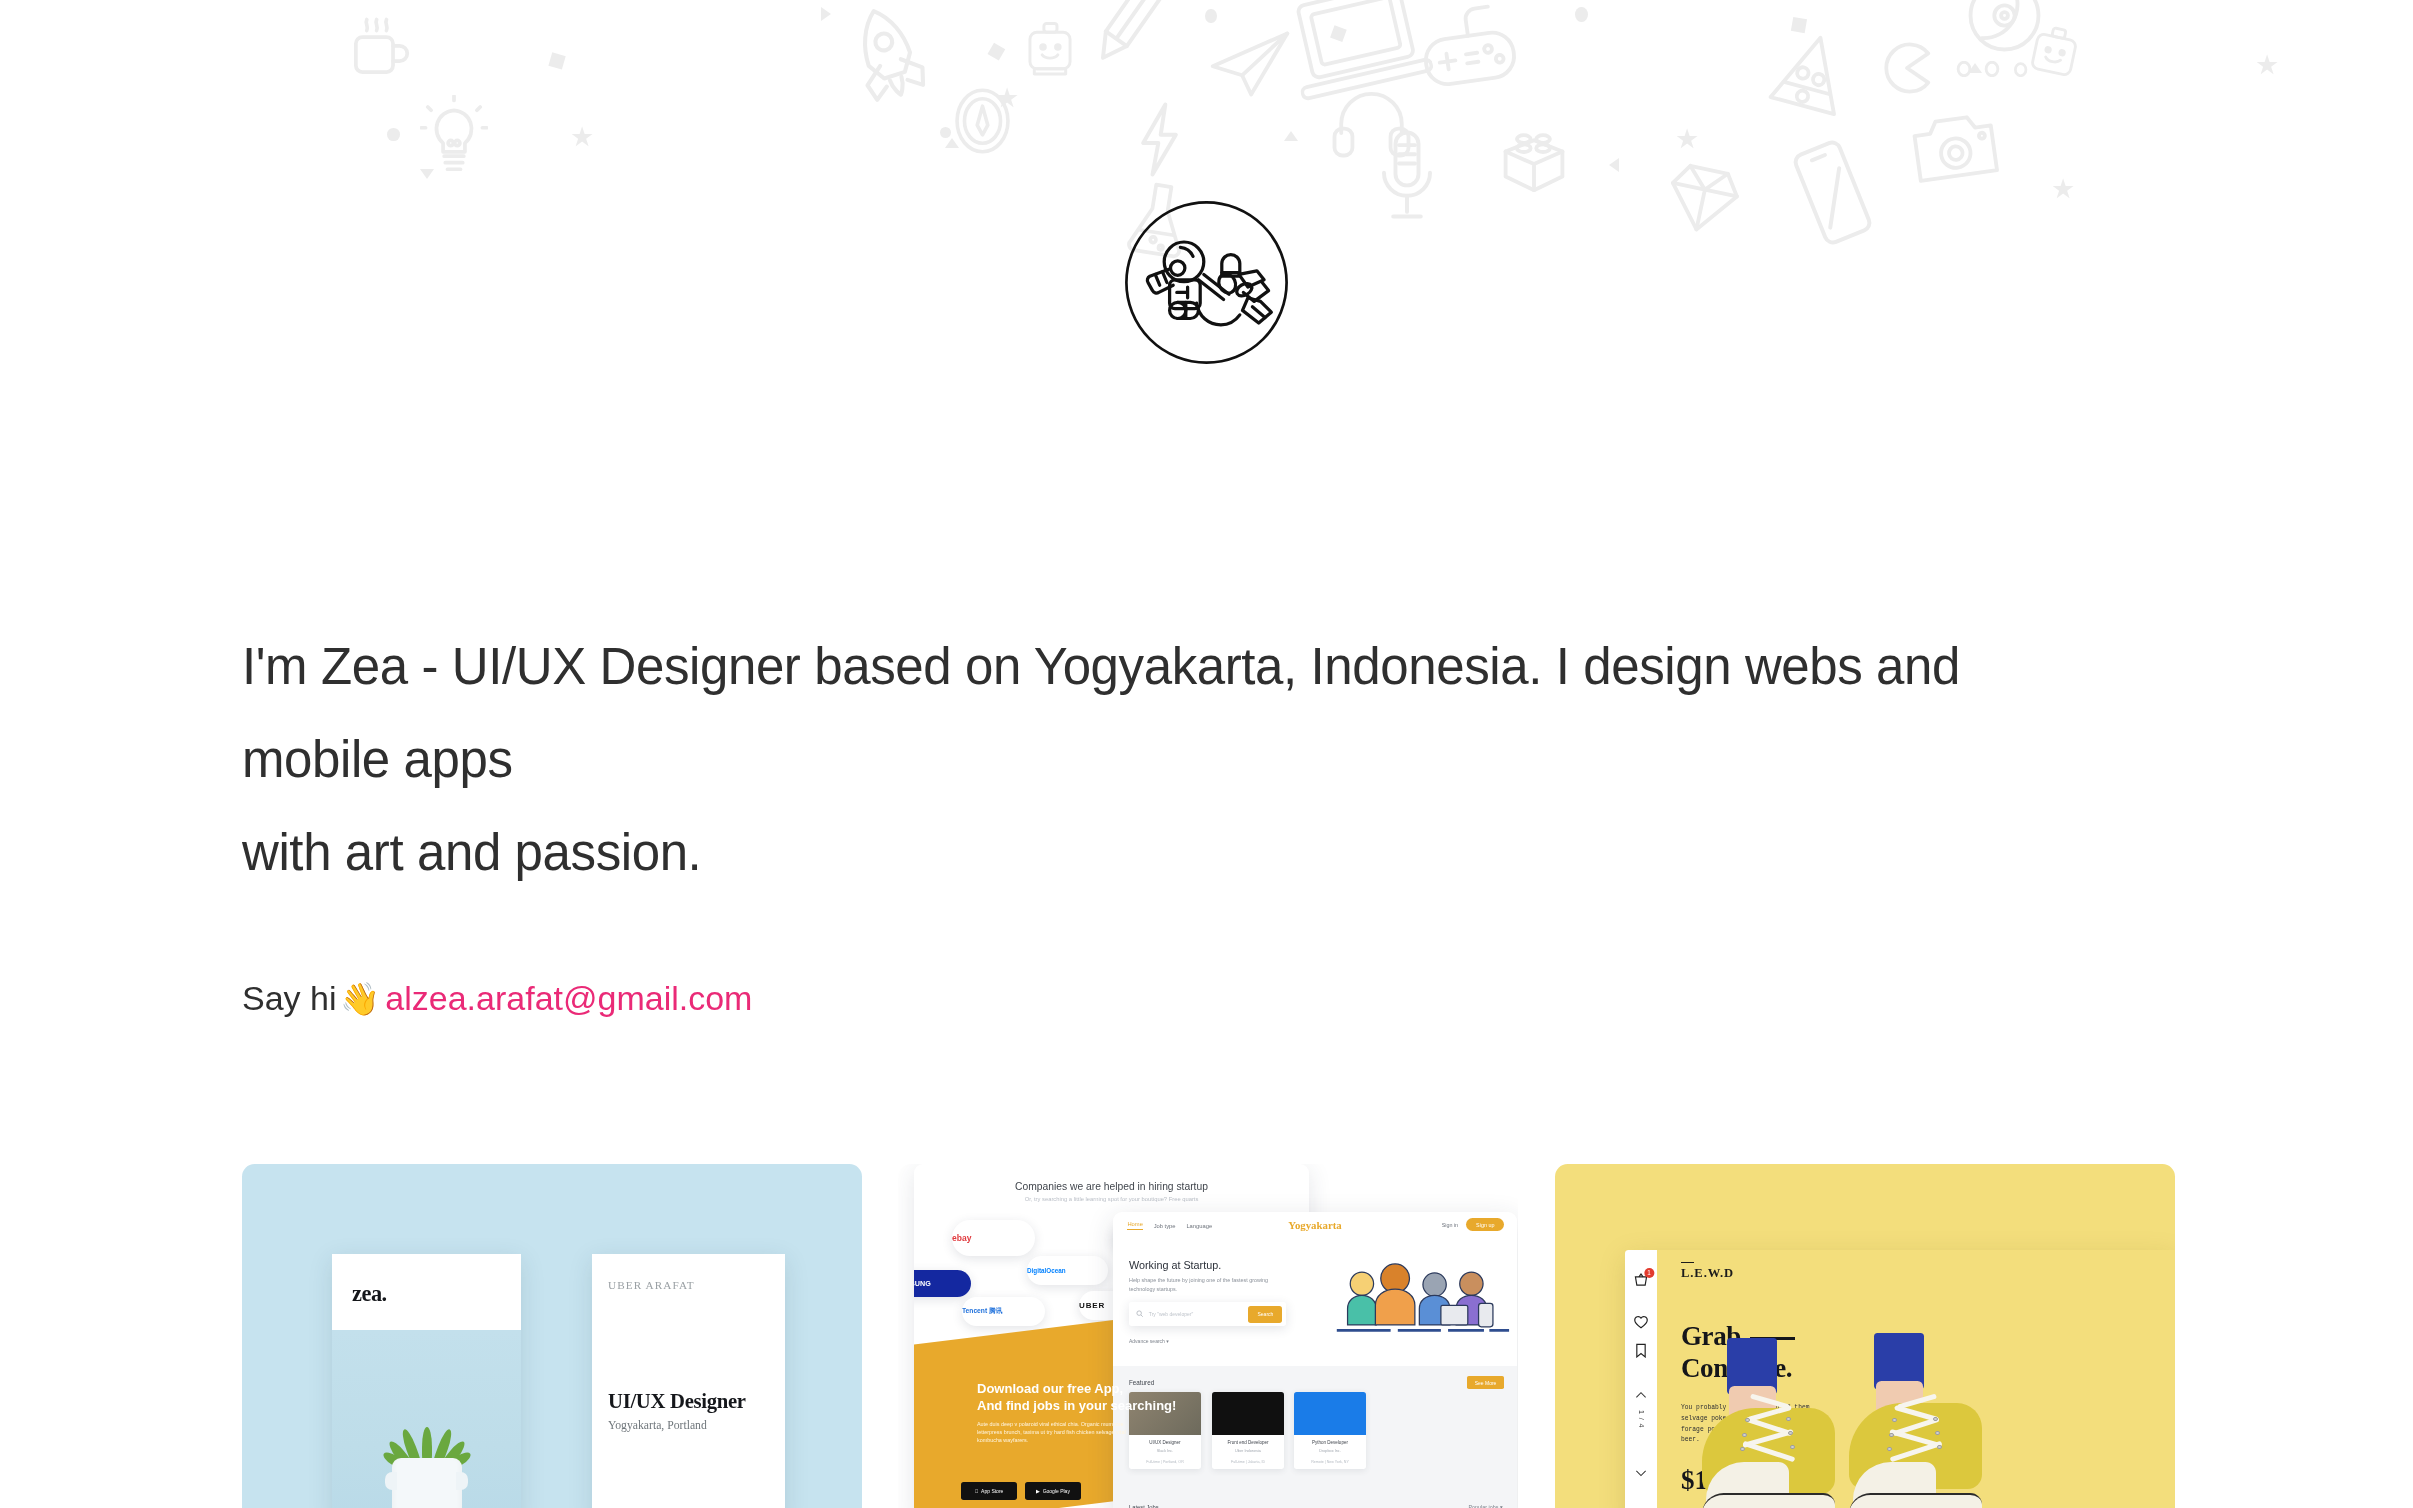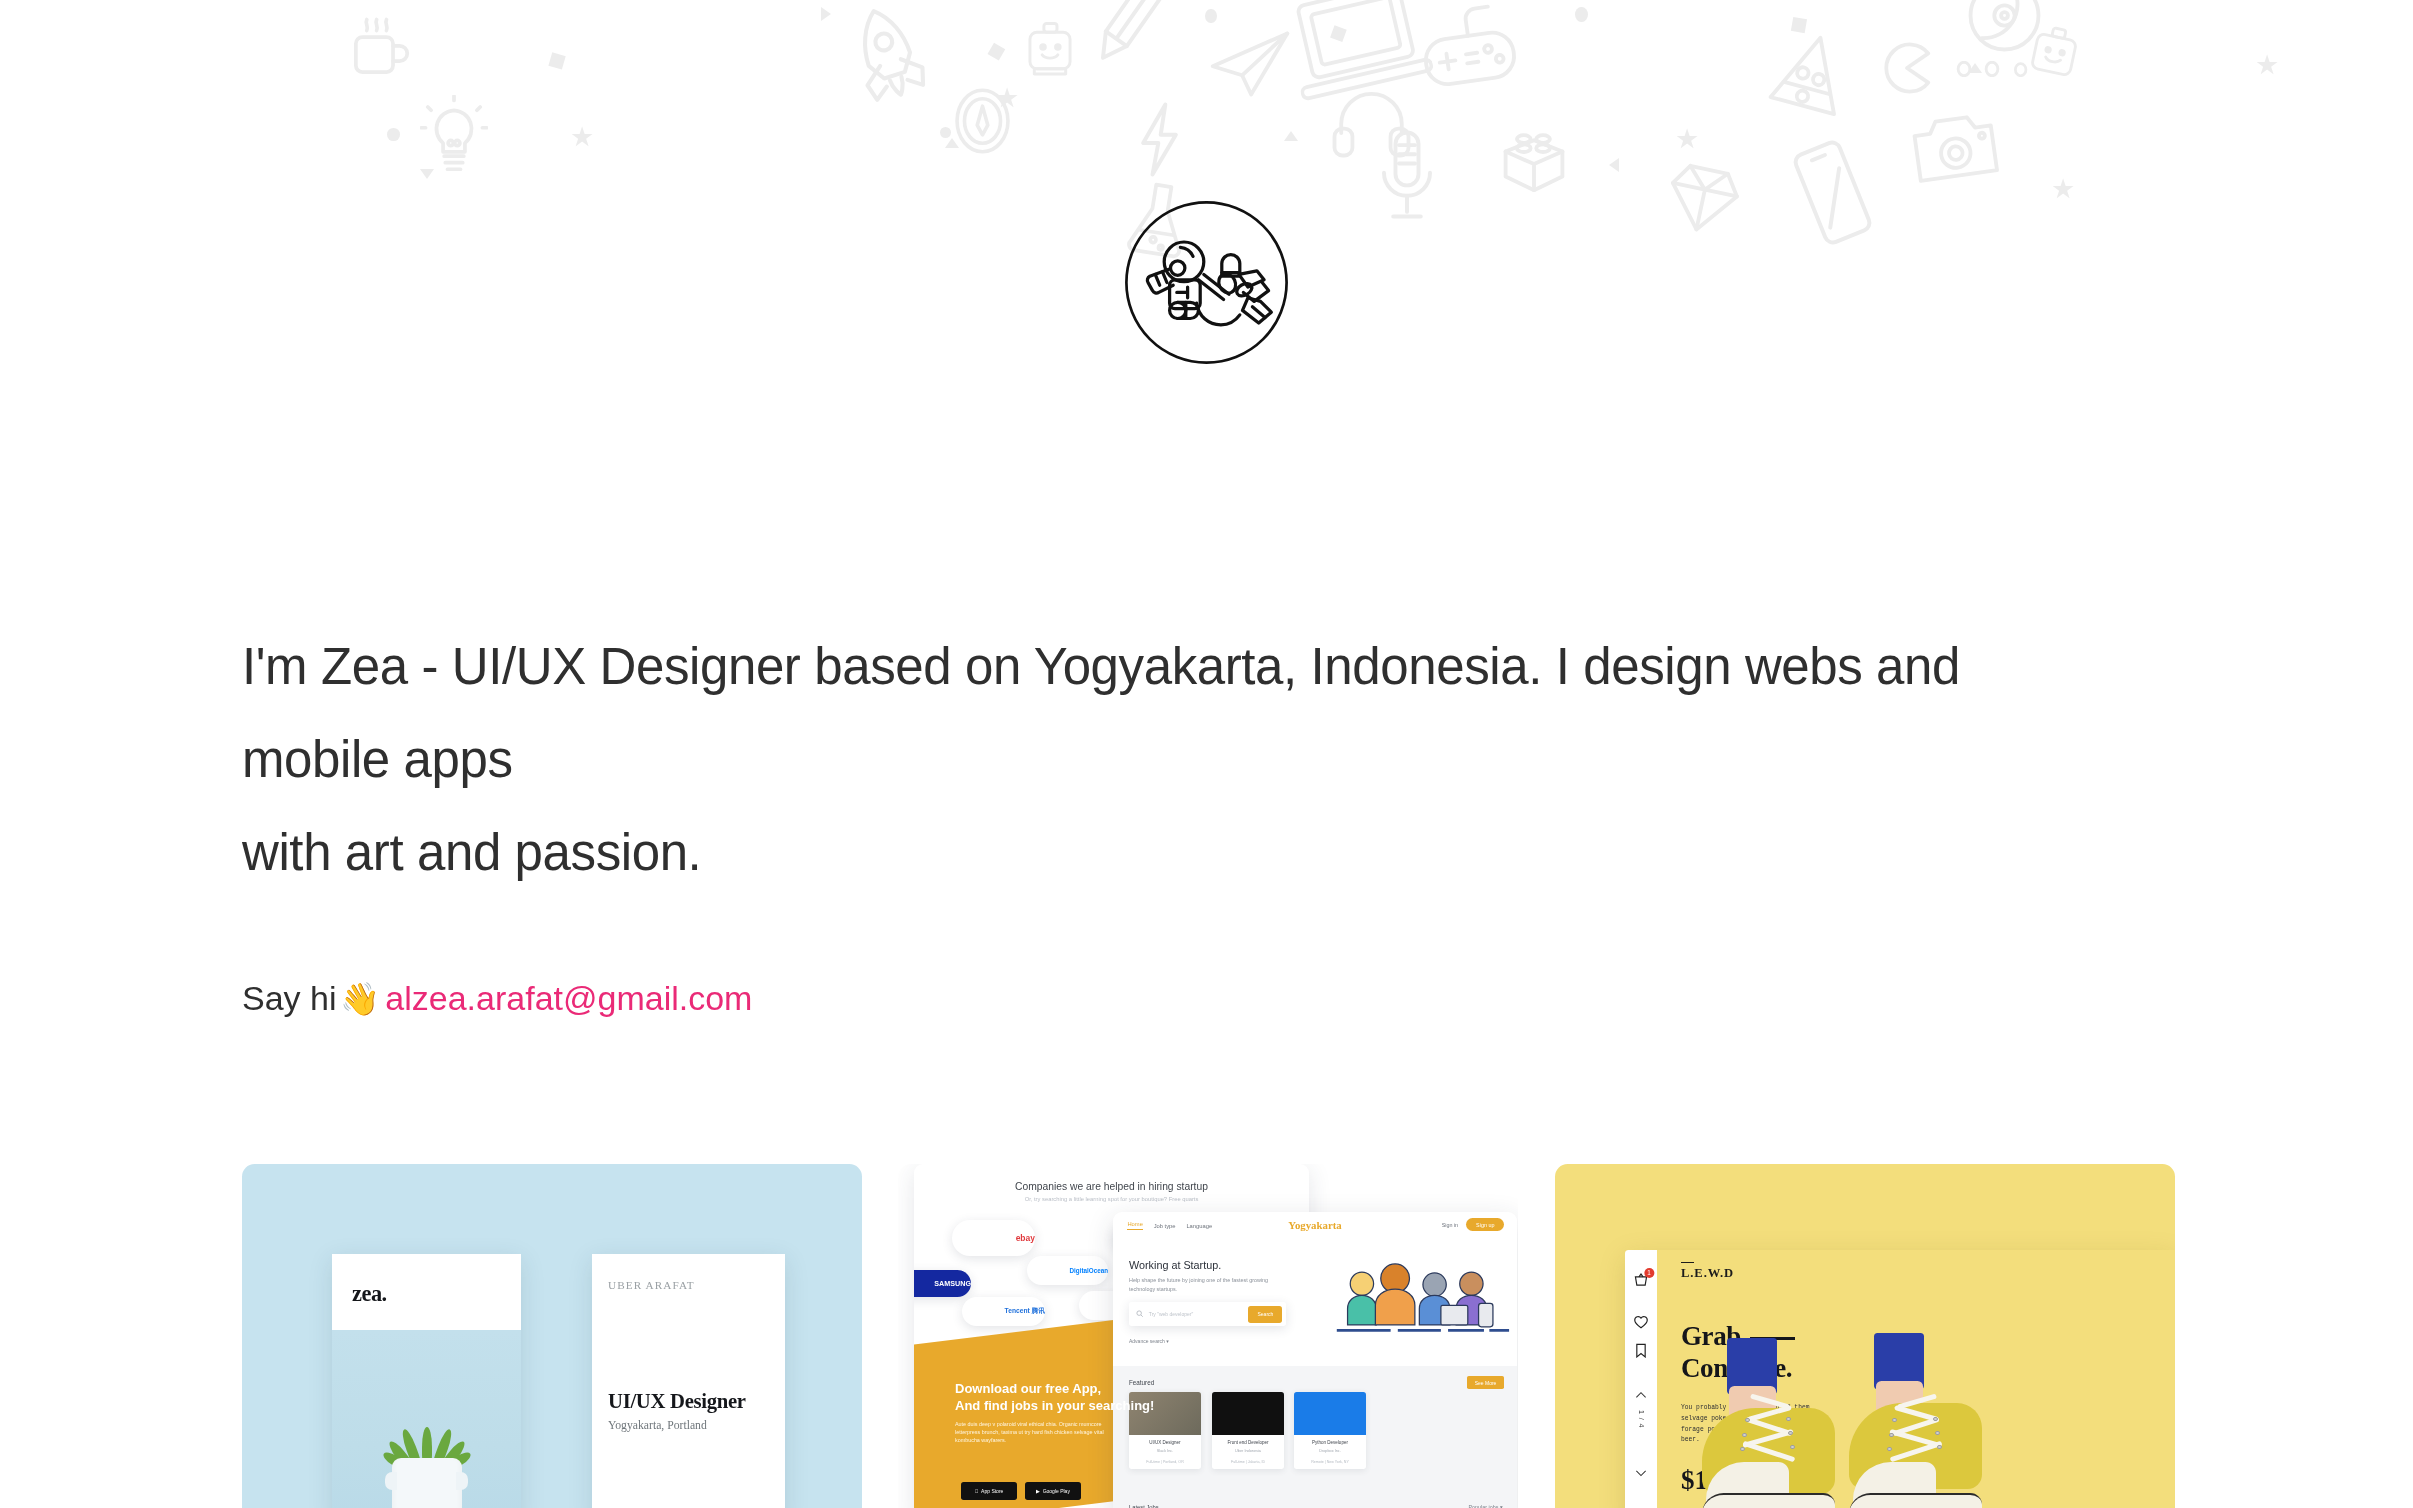--- a/index.html
+++ b/index.html
@@ -109,28 +109,28 @@
     position:absolute; left:0; right:0; top:17px; text-align:center;
     font-size:10.3px; color:#41464d; font-weight:400;
   }
   #sheet-back .head-sub {
     position:absolute; left:0; right:0; top:32px; text-align:center;
     font-size:5.8px; color:#b9bec6;
   }
   .logo-pill {
     position:absolute; background:#fff; border-radius:20px;
     box-shadow:0 2.7px 10.8px rgba(40,50,70,.13);
-    display:flex; align-items:center; justify-content:flex-end;
+    display:flex; align-items:center; justify-content:flex-start;
     font-size:8.5px; font-weight:700; color:#333; white-space:nowrap; overflow:hidden;
   }
   .orange-wedge {
     position:absolute; left:-18px; bottom:-5.4px; width:422px; height:180px;
     background:#e8a92c; transform:rotate(-7deg); transform-origin:left bottom;
   }
-  .ow-text { position:absolute; left:41px; bottom:79px; color:#fff; z-index:3; }
+  .ow-text { position:absolute; left:63px; bottom:79px; color:#fff; z-index:3; }
   .ow-text .l1 { font-size:13px; font-weight:700; line-height:17px; }
   .ow-text .l2 { font-size:5.4px; line-height:8px; color:#fff5e0; margin-top:6.3px; max-width:162px; }
   .store-badges { position:absolute; left:47px; bottom:23px; display:flex; gap:8px; z-index:3; }
   .badge {
     width:56px; height:18px; background:#111; border-radius:2.7px; color:#fff;
     display:flex; align-items:center; justify-content:center; font-size:5px; gap:2.7px;
   }
   #phone-mock {
     position:absolute; left:310px; top:139px; width:126px; height:220px;
     background:#fff; border-radius:12.6px 12.6px 0 0; box-shadow:0 4.5px 20px rgba(40,50,70,.16);

